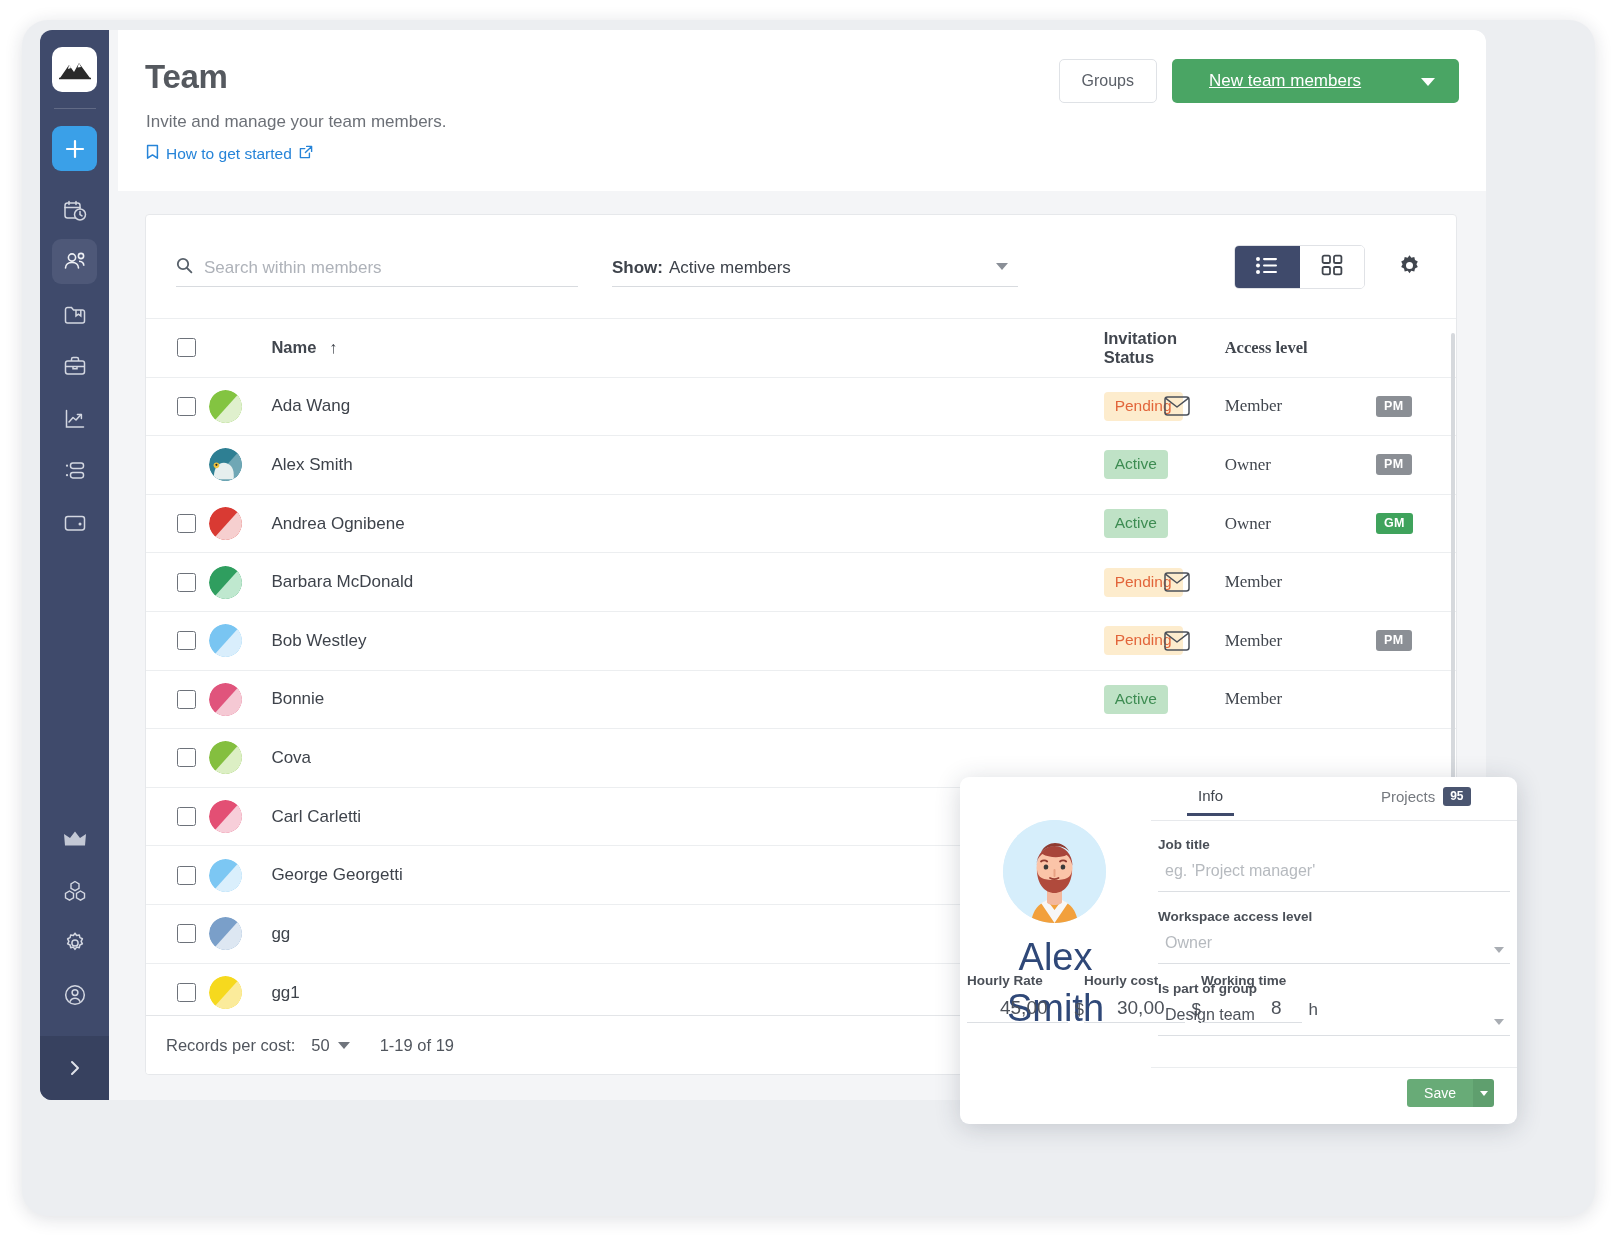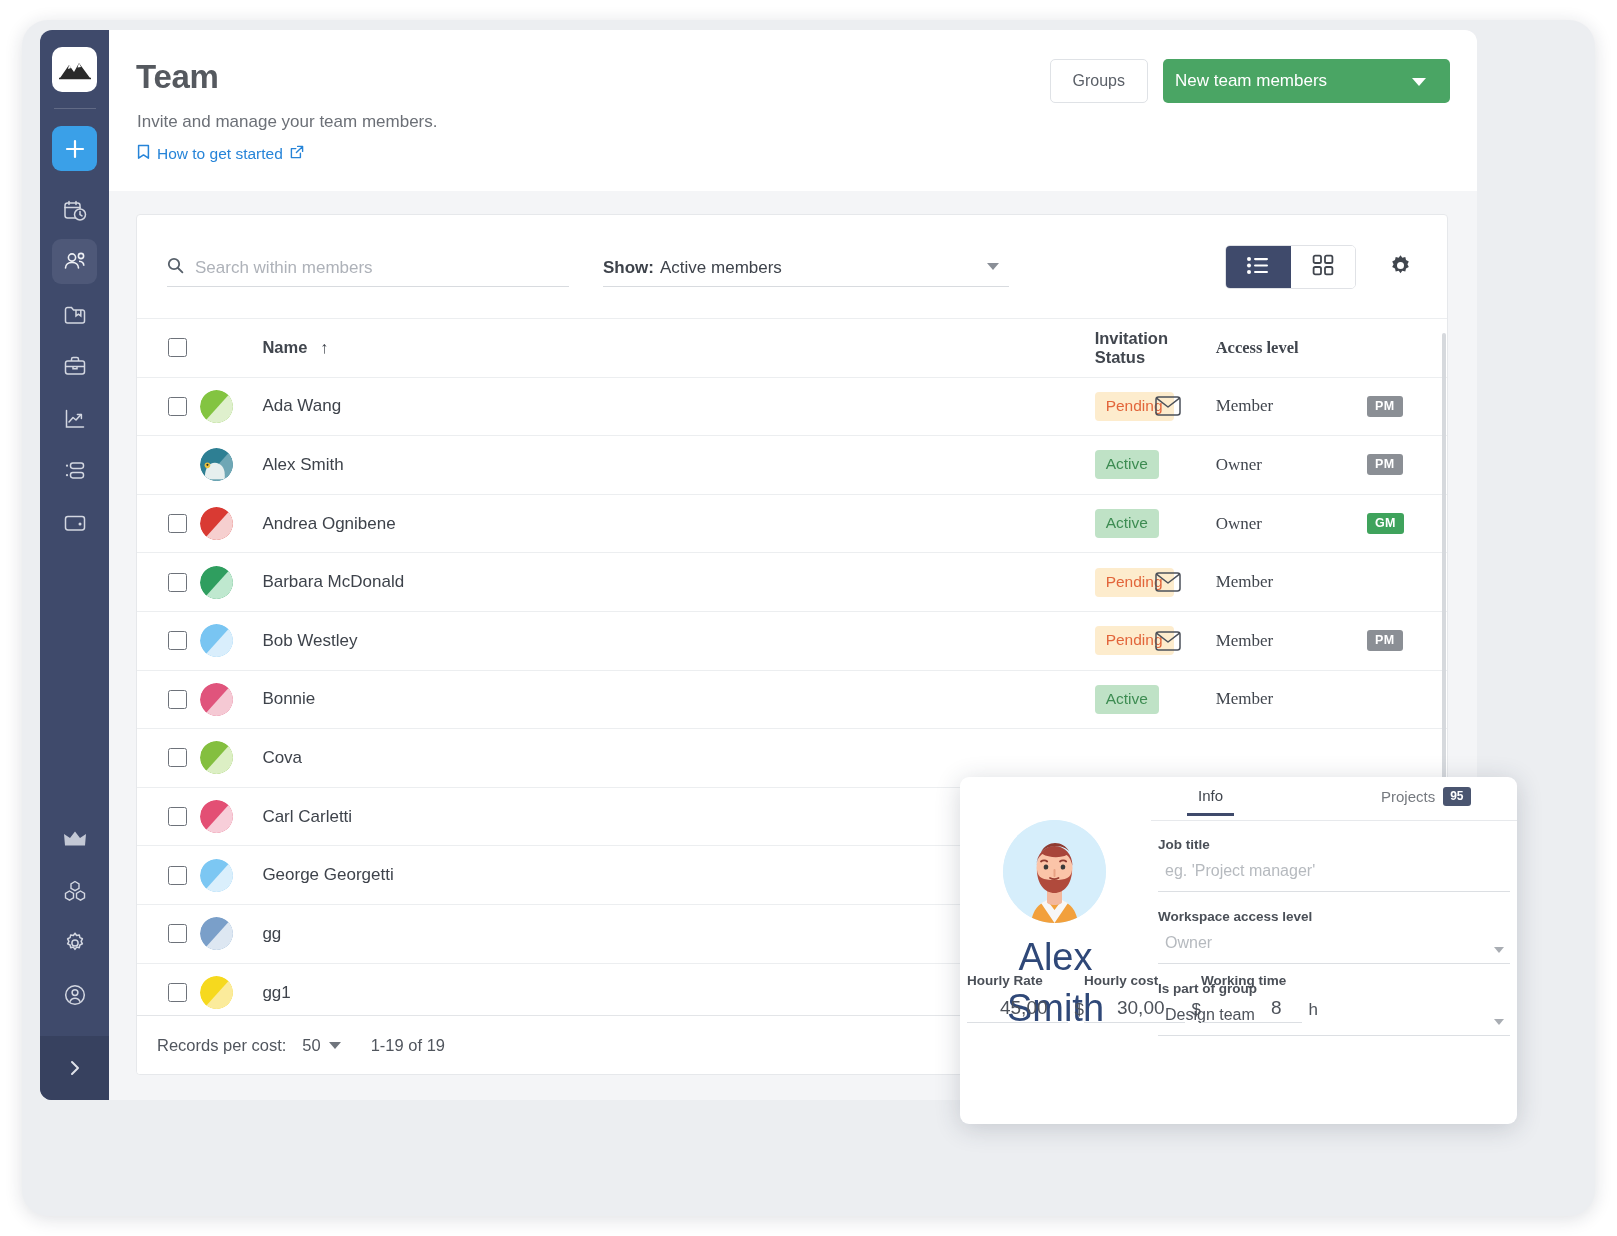--- a/index.html
+++ b/index.html
@@ -68,21 +68,21 @@
     width: 69px; height: 64px;
     background: #37415f;
     border-radius: 0 0 0 12px;
     display: flex; align-items: center; justify-content: center;
     cursor: pointer;
   }
 
   
   .main {
     position: absolute;
-    left: 109px; top: 30px;
+    left: 118px; top: 30px;
     width: 1368px; height: 1070px;
     background: #f4f5f7;
     border-radius: 0 12px 12px 0;
     overflow: hidden;
   }
   .topbar {
     position: relative;
     height: 161px;
     background: #ffffff;
     border-radius: 0 12px 0 0;
@@ -108,21 +108,21 @@
     background: #fff; color: #5b6068; font-size: 16px;
     display: flex; align-items: center; cursor: pointer;
   }
   .btn-new {
     position: absolute; right: 27px; top: 29px;
     height: 44px; width: 287px;
     background: #4aa564; border-radius: 5px;
     color: #fff; font-size: 17px;
     display: flex; align-items: center; cursor: pointer;
   }
-  .btn-new .lbl { margin-left: 12px; }
+  .btn-new .lbl { margin-left: 37px; text-decoration: underline; }
   .btn-new .caret {
     position: absolute; right: 24px; top: 19px;
     width: 0; height: 0;
     border-left: 7px solid transparent;
     border-right: 7px solid transparent;
     border-top: 8px solid #fff;
   }
 
   
   .card {
@@ -929,14 +929,20 @@
       </div>
       <div class="rate-col">
         <div class="rate-lbl">Working time</div>
         <div class="rate-in">
           <span class="rate-val">8</span>
           <span class="rate-unit">h</span>
         </div>
       </div>
     </div>
 
+    <div class="d-actions">
+      <div class="save-btn">Save</div>
+      <div class="save-caret-btn">
+        <span class="save-caret"></span>
+      </div>
+    </div>
   </div>
 </div>
 
 </body></html>

